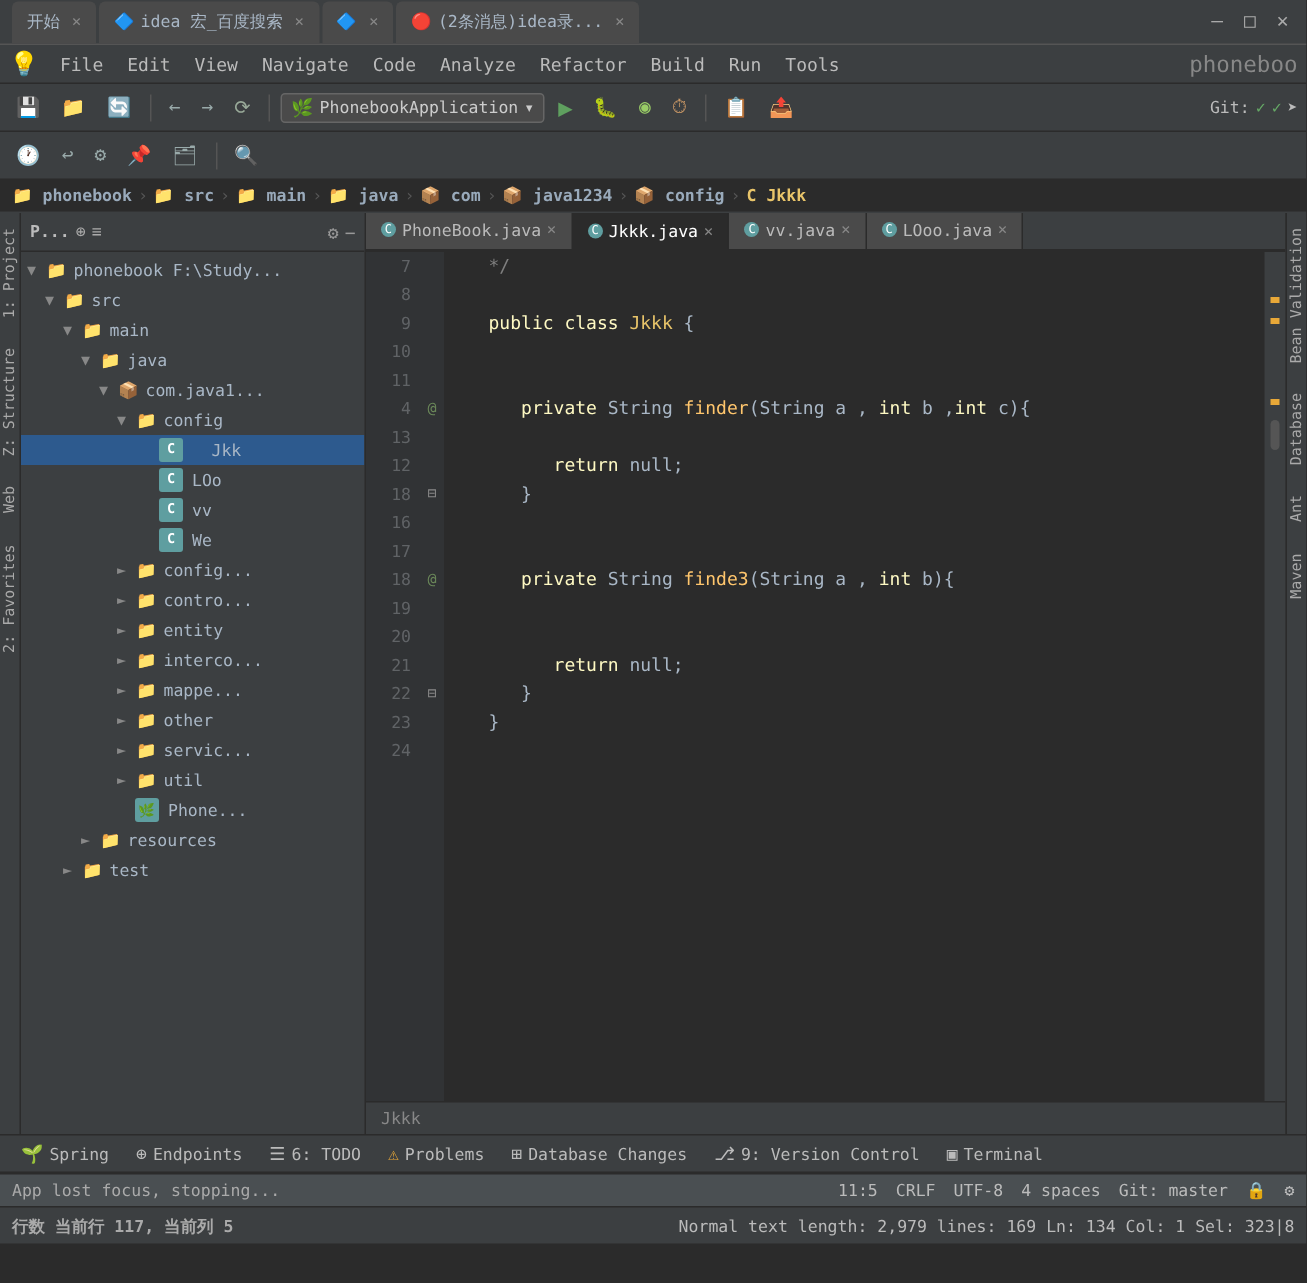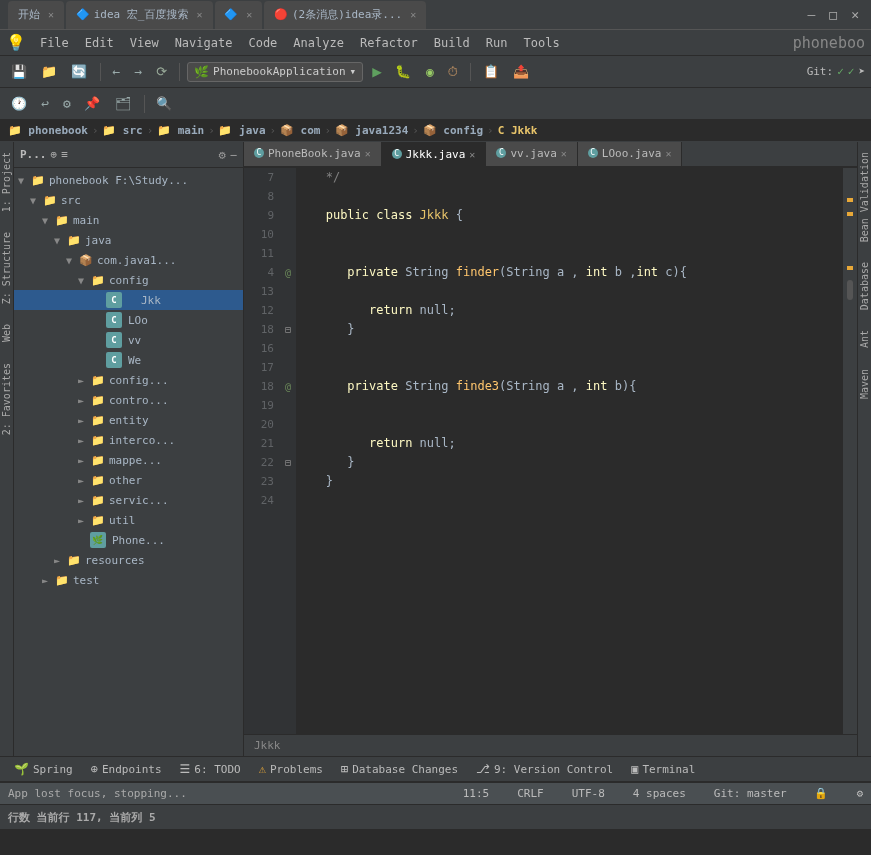--- a/index.html
+++ b/index.html
@@ -523,26 +523,27 @@
     <span>9: Version Control</span>
   </div>
   <div class="btm-tab">
     <span class="icon">▣</span>
     <span>Terminal</span>
   </div>
 </div>
 
 <div class="status-bar">
   <span class="status-left">App lost focus, stopping...</span>
-  <span style="margin-left:auto; display:flex; gap:28px; align-items:center;">
+  <span style="margin-left:auto; display:flex; gap:12px; align-items:center;">
     <span>11:5</span>
     <span>CRLF</span>
     <span>UTF-8</span>
     <span>4 spaces</span>
     <span>Git: master</span>
     <span>🔒</span>
     <span>⚙</span>
   </span>
 </div>
 
 <div class="info-bar">
   <span style="font-weight:bold;color:#aaa;">行数  当前行 117, 当前列 5</span>
+  <span style="margin-left:auto;">Normal text length: 2,979  lines: 169    Ln: 134   Col: 1   Sel: 323|8</span>
 </div>
 
 </body></html>

